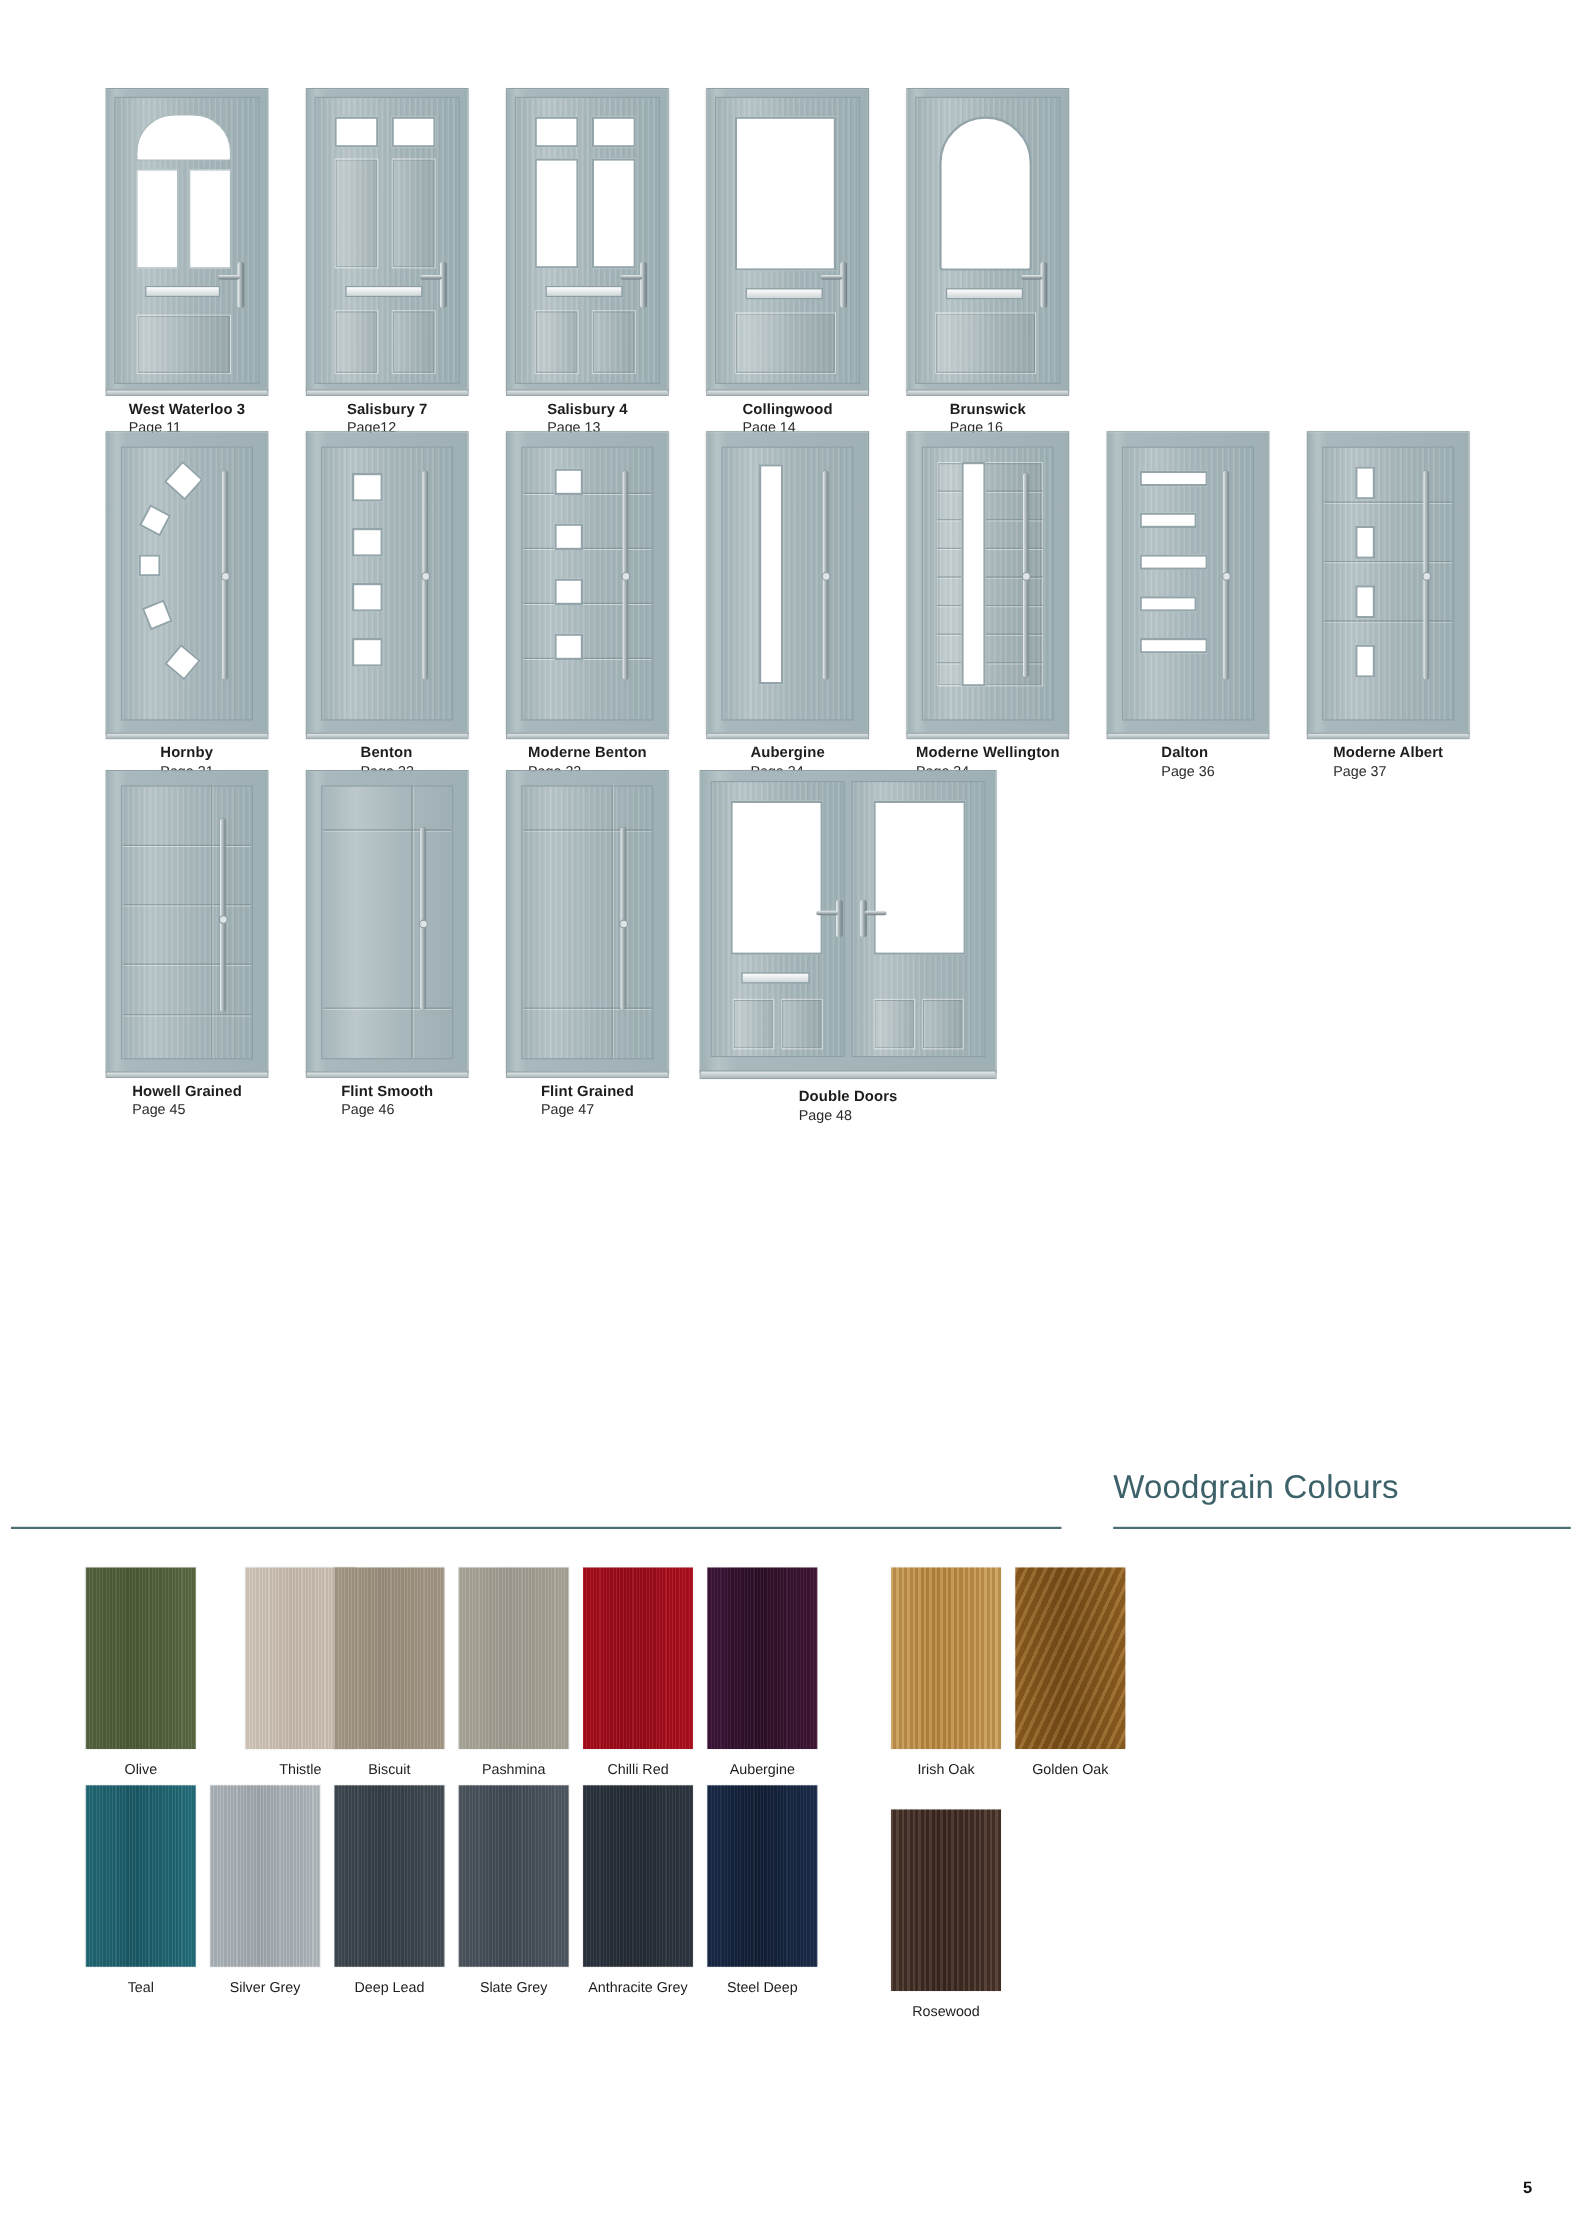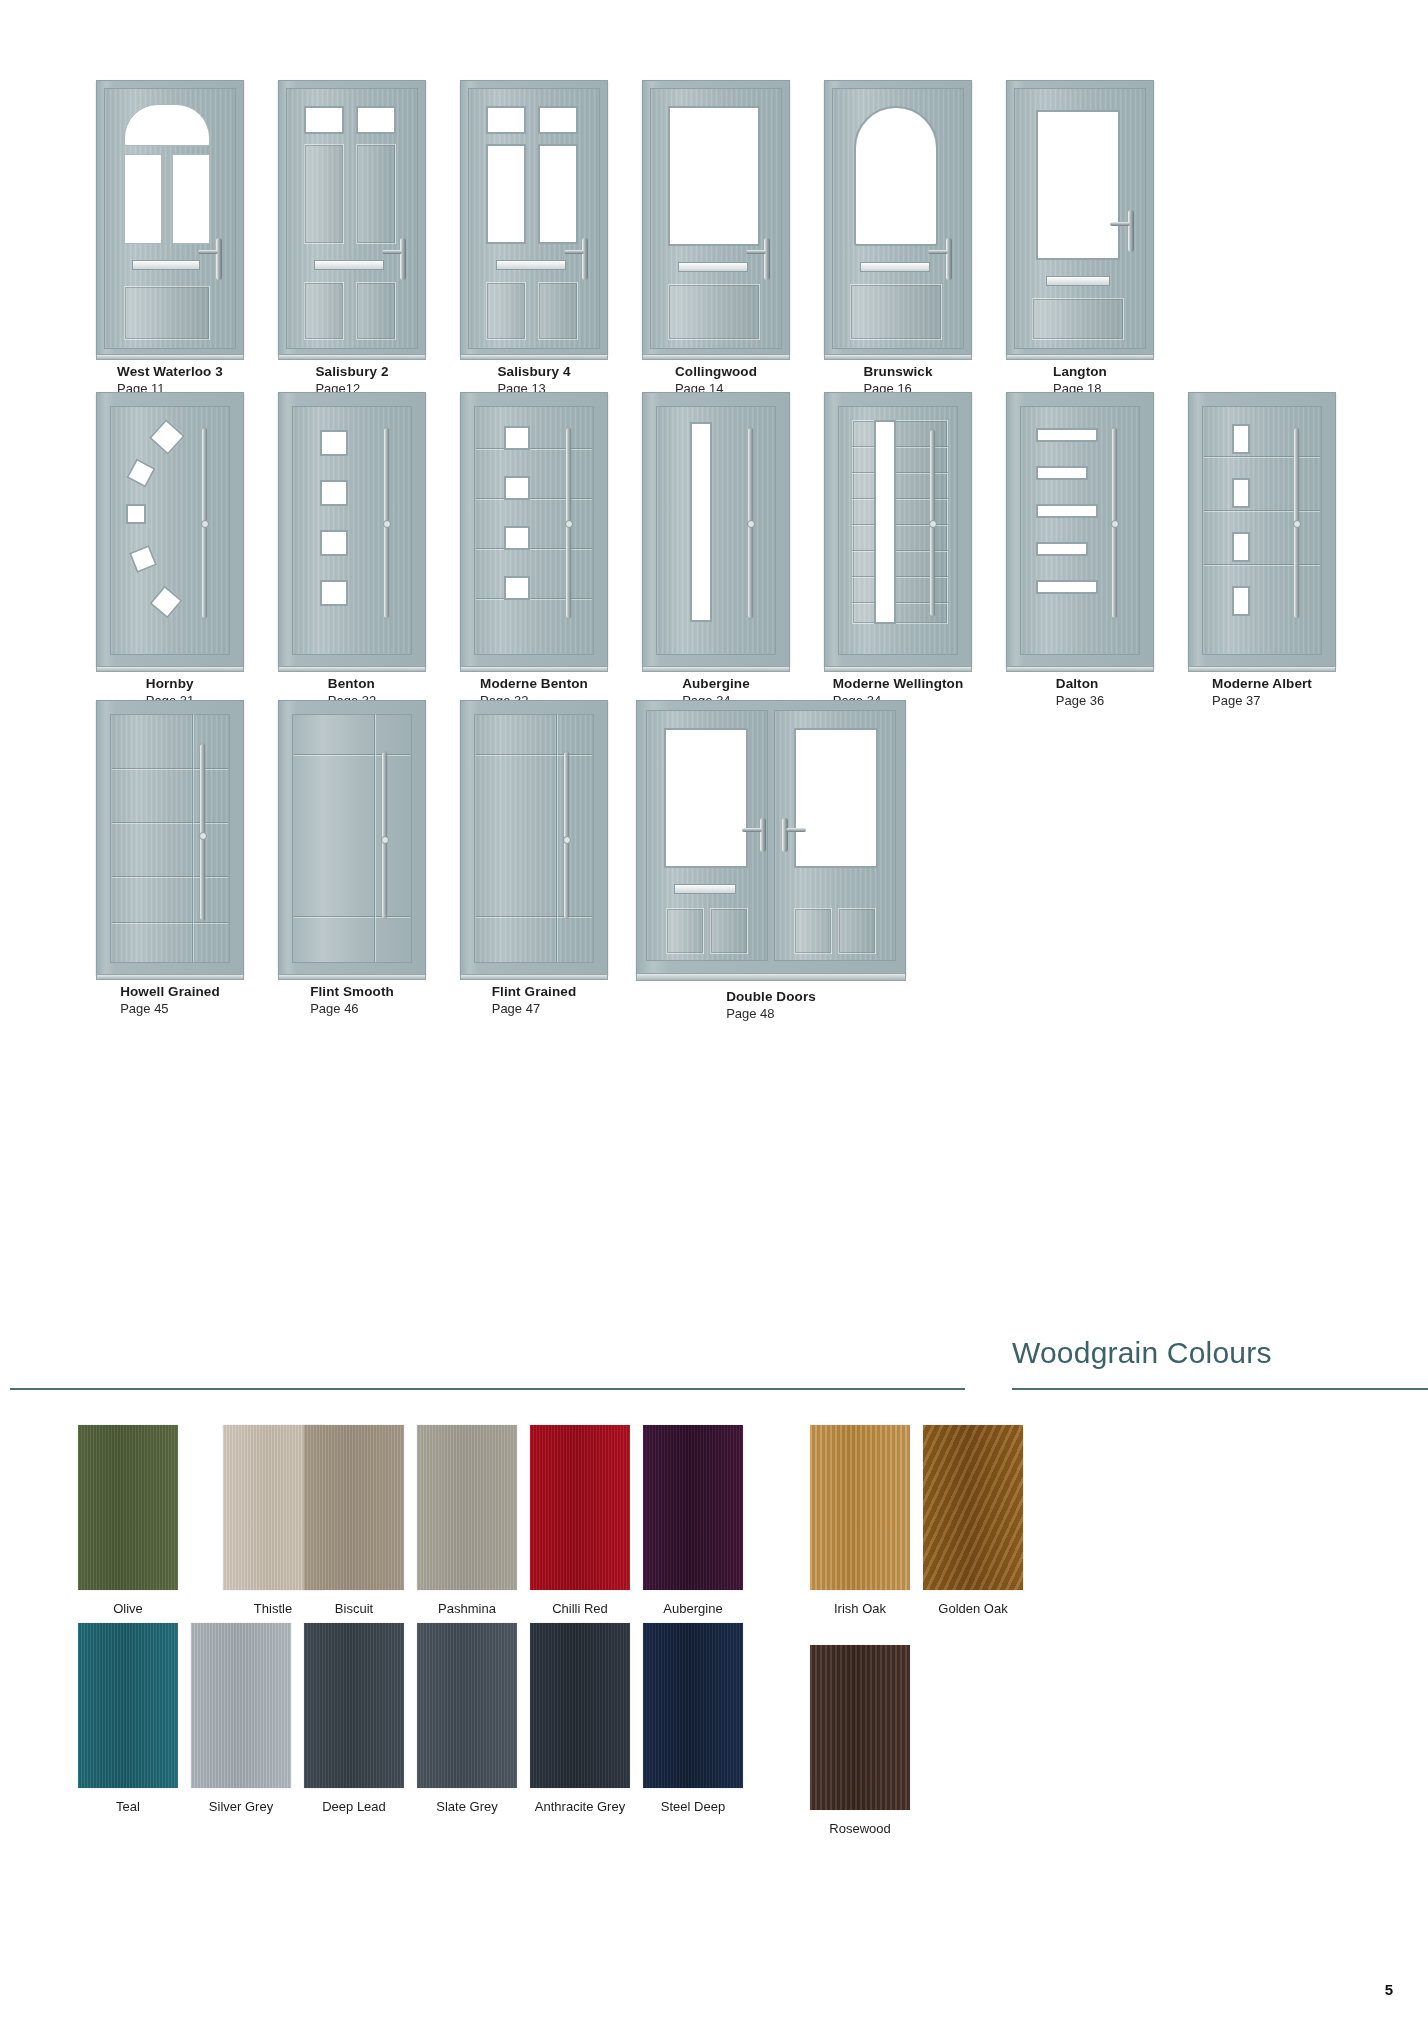--- a/index.html
+++ b/index.html
@@ -103,21 +103,21 @@
           <div class="panel" style="left:26px;top:64px;width:40px;height:100px;"></div>
           <div class="panel" style="left:78px;top:64px;width:40px;height:100px;"></div>
           <div class="letterbox" style="left:36px;top:180px;width:70px;height:10px;"></div>
           <div class="panel" style="left:26px;top:202px;width:40px;height:58px;"></div>
           <div class="panel" style="left:78px;top:202px;width:40px;height:58px;"></div>
           <div class="handle-plate" style="left:122px;top:158px;height:42px;"></div>
           <div class="handle-lever" style="left:104px;top:170px;"></div>
           <div class="sill"></div>
         </div>
         <div class="caption">
-          <div class="cap-name">Salisbury 2</div>
+          <div class="cap-name">Salisbury 7</div>
           <div class="cap-page">Page12</div>
         </div>
       </div>
 
       <div class="door-cell">
         <div class="door-img">
           <div class="frame"></div>
             <div class="leaf"></div>
           <div class="bead" style="left:26px;top:26px;width:40px;height:28px;"></div>
           <div class="bead" style="left:78px;top:26px;width:40px;height:28px;"></div>
@@ -163,36 +163,20 @@
           <div class="handle-plate" style="left:122px;top:158px;height:42px;"></div>
           <div class="handle-lever" style="left:104px;top:170px;"></div>
           <div class="sill"></div>
         </div>
         <div class="caption">
           <div class="cap-name">Brunswick</div>
           <div class="cap-page">Page 16</div>
         </div>
       </div>
 
-      <div class="door-cell">
-        <div class="door-img">
-          <div class="frame"></div>
-            <div class="leaf"></div>
-          <div class="bead" style="left:30px;top:30px;width:84px;height:150px;"></div>
-          <div class="letterbox" style="left:40px;top:196px;width:64px;height:10px;"></div>
-          <div class="panel" style="left:26px;top:218px;width:92px;height:42px;"></div>
-          <div class="handle-plate" style="left:122px;top:130px;height:42px;"></div>
-          <div class="handle-lever" style="left:104px;top:142px;"></div>
-          <div class="sill"></div>
-        </div>
-        <div class="caption">
-          <div class="cap-name">Langton</div>
-          <div class="cap-page">Page 18</div>
-        </div>
-      </div>
 
     </div>
 
     <div class="door-row" style="position:absolute;top:392px;left:0;">
 
       <div class="door-cell">
         <div class="door-img">
           <div class="frame"></div>
             <div class="leaf inset"></div>
           <div class="bead" style="left:58px;top:32px;width:26px;height:26px;transform:rotate(42deg);"></div>

